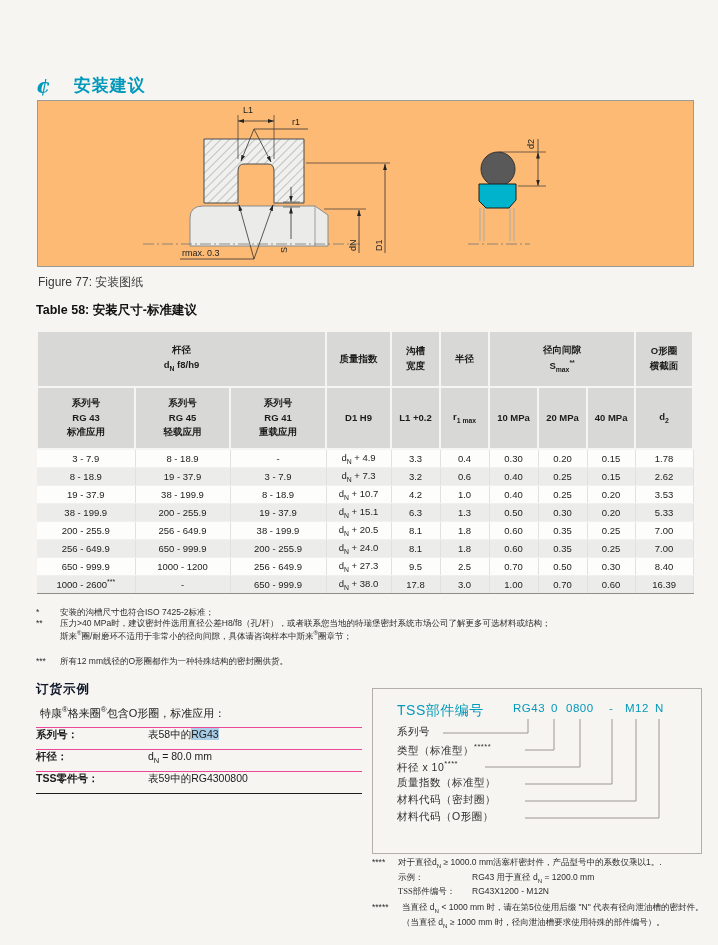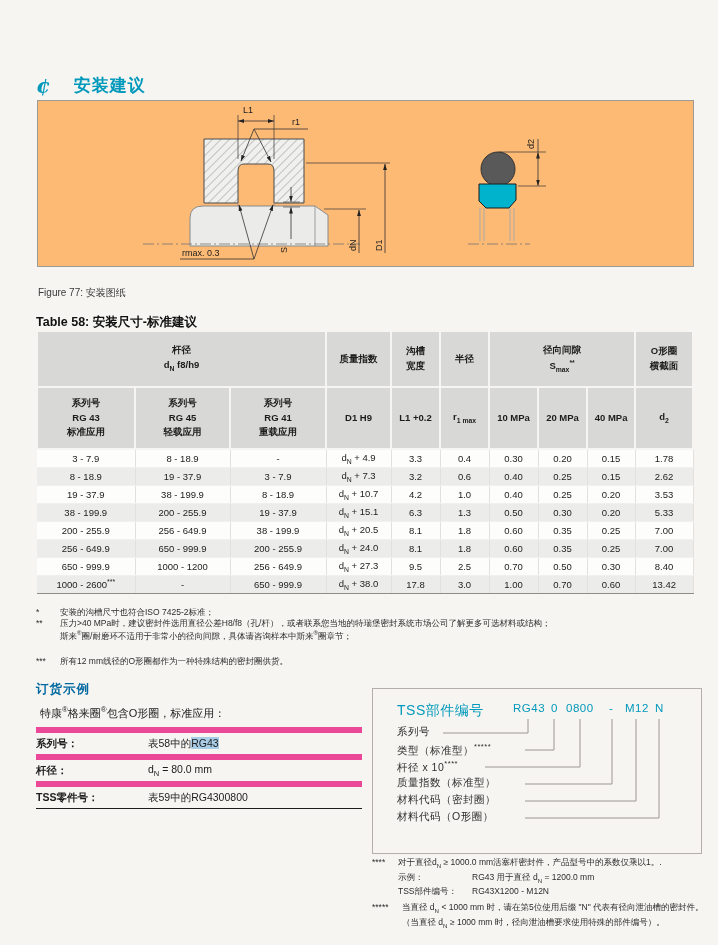--- a/index.html
+++ b/index.html
@@ -8,63 +8,63 @@
   sub{font-size:0.72em;}
   sup{font-size:0.72em;}
 
   
   .doc-header{position:absolute;left:36px;top:58px;display:flex;align-items:center;gap:7px;}
   .brand-icon{font-family:"DejaVu Serif","Liberation Serif",serif;font-style:italic;font-weight:bold;font-size:21px;color:#0099bb;line-height:1;}
   .page-title{font-size:17px;font-weight:bold;color:#0099bb;margin:16px;letter-spacing:1px;}
 
   
   .figure-box{position:absolute;left:37px;top:100px;width:655px;height:165px;background:#fdba74;border:1px solid #9d9b98;}
-  .fig-caption{position:absolute;left:38px;top:286px;font-size:10px;color:#3a3a3a;}
-
-  
-  .table-title{position:absolute;left:36px;top:302px;font-size:12.5px;font-weight:bold;color:#111;margin-top:12px;}
+  .fig-caption{position:absolute;left:38px;top:274px;font-size:12px;color:#3a3a3a;}
+
+  
+  .table-title{position:absolute;left:36px;top:302px;font-size:12.5px;font-weight:bold;color:#111;}
   .install-table{position:absolute;left:36px;top:330px;border-collapse:collapse;table-layout:fixed;width:656px;font-size:9.5px;}
   .install-table th{background:#d8d8d7;border:2px solid #f7f5f1;font-weight:bold;text-align:center;padding:0 2px;line-height:1.55;}
   .install-table thead tr:nth-child(1) th{height:54px;}
   .install-table thead tr:nth-child(2) th{height:60px;}
   .install-table td{text-align:center;height:17px;padding:0 2px;border-right:1px solid #e3e1de;border-bottom:1px solid #f2f0ec;color:#222;}
   .install-table tbody tr:nth-child(odd){background:#fdfdfc;}
   .install-table tbody tr:nth-child(even){background:#ececea;}
   .install-table tbody tr:last-child td{border-bottom:1px solid #8f8d8a;}
 
   
   .tbl-fns{position:absolute;left:36px;top:607px;width:660px;font-size:8.5px;color:#2c2c2c;}
   .fn-row{display:flex;line-height:1.32;}
   .fn-marker{width:24px;flex:0 0 24px;}
   .fn-text{flex:1;}
   .fn-gap{margin-top:14px;}
 
   
-  .ord-head{position:absolute;left:36px;top:681px;font-size:12.5px;font-weight:bold;color:#0369a1;letter-spacing:1px;text-align:center;}
+  .ord-head{position:absolute;left:36px;top:681px;font-size:12.5px;font-weight:bold;color:#0f172a;letter-spacing:1px;text-align:center;}
   .ord-intro{position:absolute;left:40px;top:705px;font-size:11px;color:#1c1c1c;}
   .ord-table{position:absolute;left:36px;top:727px;width:326px;border-bottom:1px solid #1c1c1c;font-size:10.5px;}
-  .ord-row{display:flex;align-items:center;border-top:6px solid #ec4899;height:21px;}
+  .ord-row{display:flex;border-top:1px solid #ec4899;height:21px;}
   .ord-label{width:112px;flex:0 0 112px;font-weight:bold;}
   .ord-value{flex:1;}
   .hl{background:#a9cde6;}
   .ord-para{position:absolute;left:36px;top:797px;width:330px;font-size:11px;line-height:17px;text-align:justify;color:#1c1c1c;}
 
   
   .tss-box{position:absolute;left:372px;top:688px;width:328px;height:164px;border:1px solid #b3b0ac;}
   .tss-label{position:absolute;left:24px;top:13px;font-size:14px;color:#0099bb;letter-spacing:0.5px;}
   .tss-seg{position:absolute;top:13px;font-size:11.5px;color:#0099bb;letter-spacing:0.5px;}
   .callout{position:absolute;left:24px;font-size:10.5px;color:#2e2e2e;letter-spacing:0.5px;white-space:nowrap;}
   .callout-lines{position:absolute;left:0;top:0;}
 
   
   .bfn{position:absolute;font-size:8.5px;color:#2c2c2c;line-height:1.45;}
   .bfn-marker{position:absolute;left:0;top:0;}
   .bfn-body{margin-left:26px;}
   .bfn-sub{display:flex;}
-  .bfn-sub-label{width:74px;flex:0 0 74px;}
+  .bfn-sub-label{width:74px;flex:0 0 74px;font-family:Liberation Serif, serif;}
 </style>
 </head>
 <body>
 
 <div class="page">
 
   <div class="doc-header">
     <span class="brand-icon">¢</span>
     <h1 class="page-title">安装建议</h1>
   </div>
@@ -268,21 +268,21 @@
     <tr>
       <td>1000 - 2600<sup>***</sup></td>
       <td>-</td>
       <td>650 - 999.9</td>
       <td>d<sub>N</sub> + 38.0</td>
       <td>17.8</td>
       <td>3.0</td>
       <td>1.00</td>
       <td>0.70</td>
       <td>0.60</td>
-      <td>13.42</td>
+      <td>16.39</td>
     </tr>
   </tbody>
   </table>
 
   <div class="tbl-fns">
     <div class="fn-row">
       <span class="fn-marker">*</span>
       <span class="fn-text">安装的沟槽尺寸也符合ISO 7425-2标准；</span>
     </div>
     <div class="fn-row">

